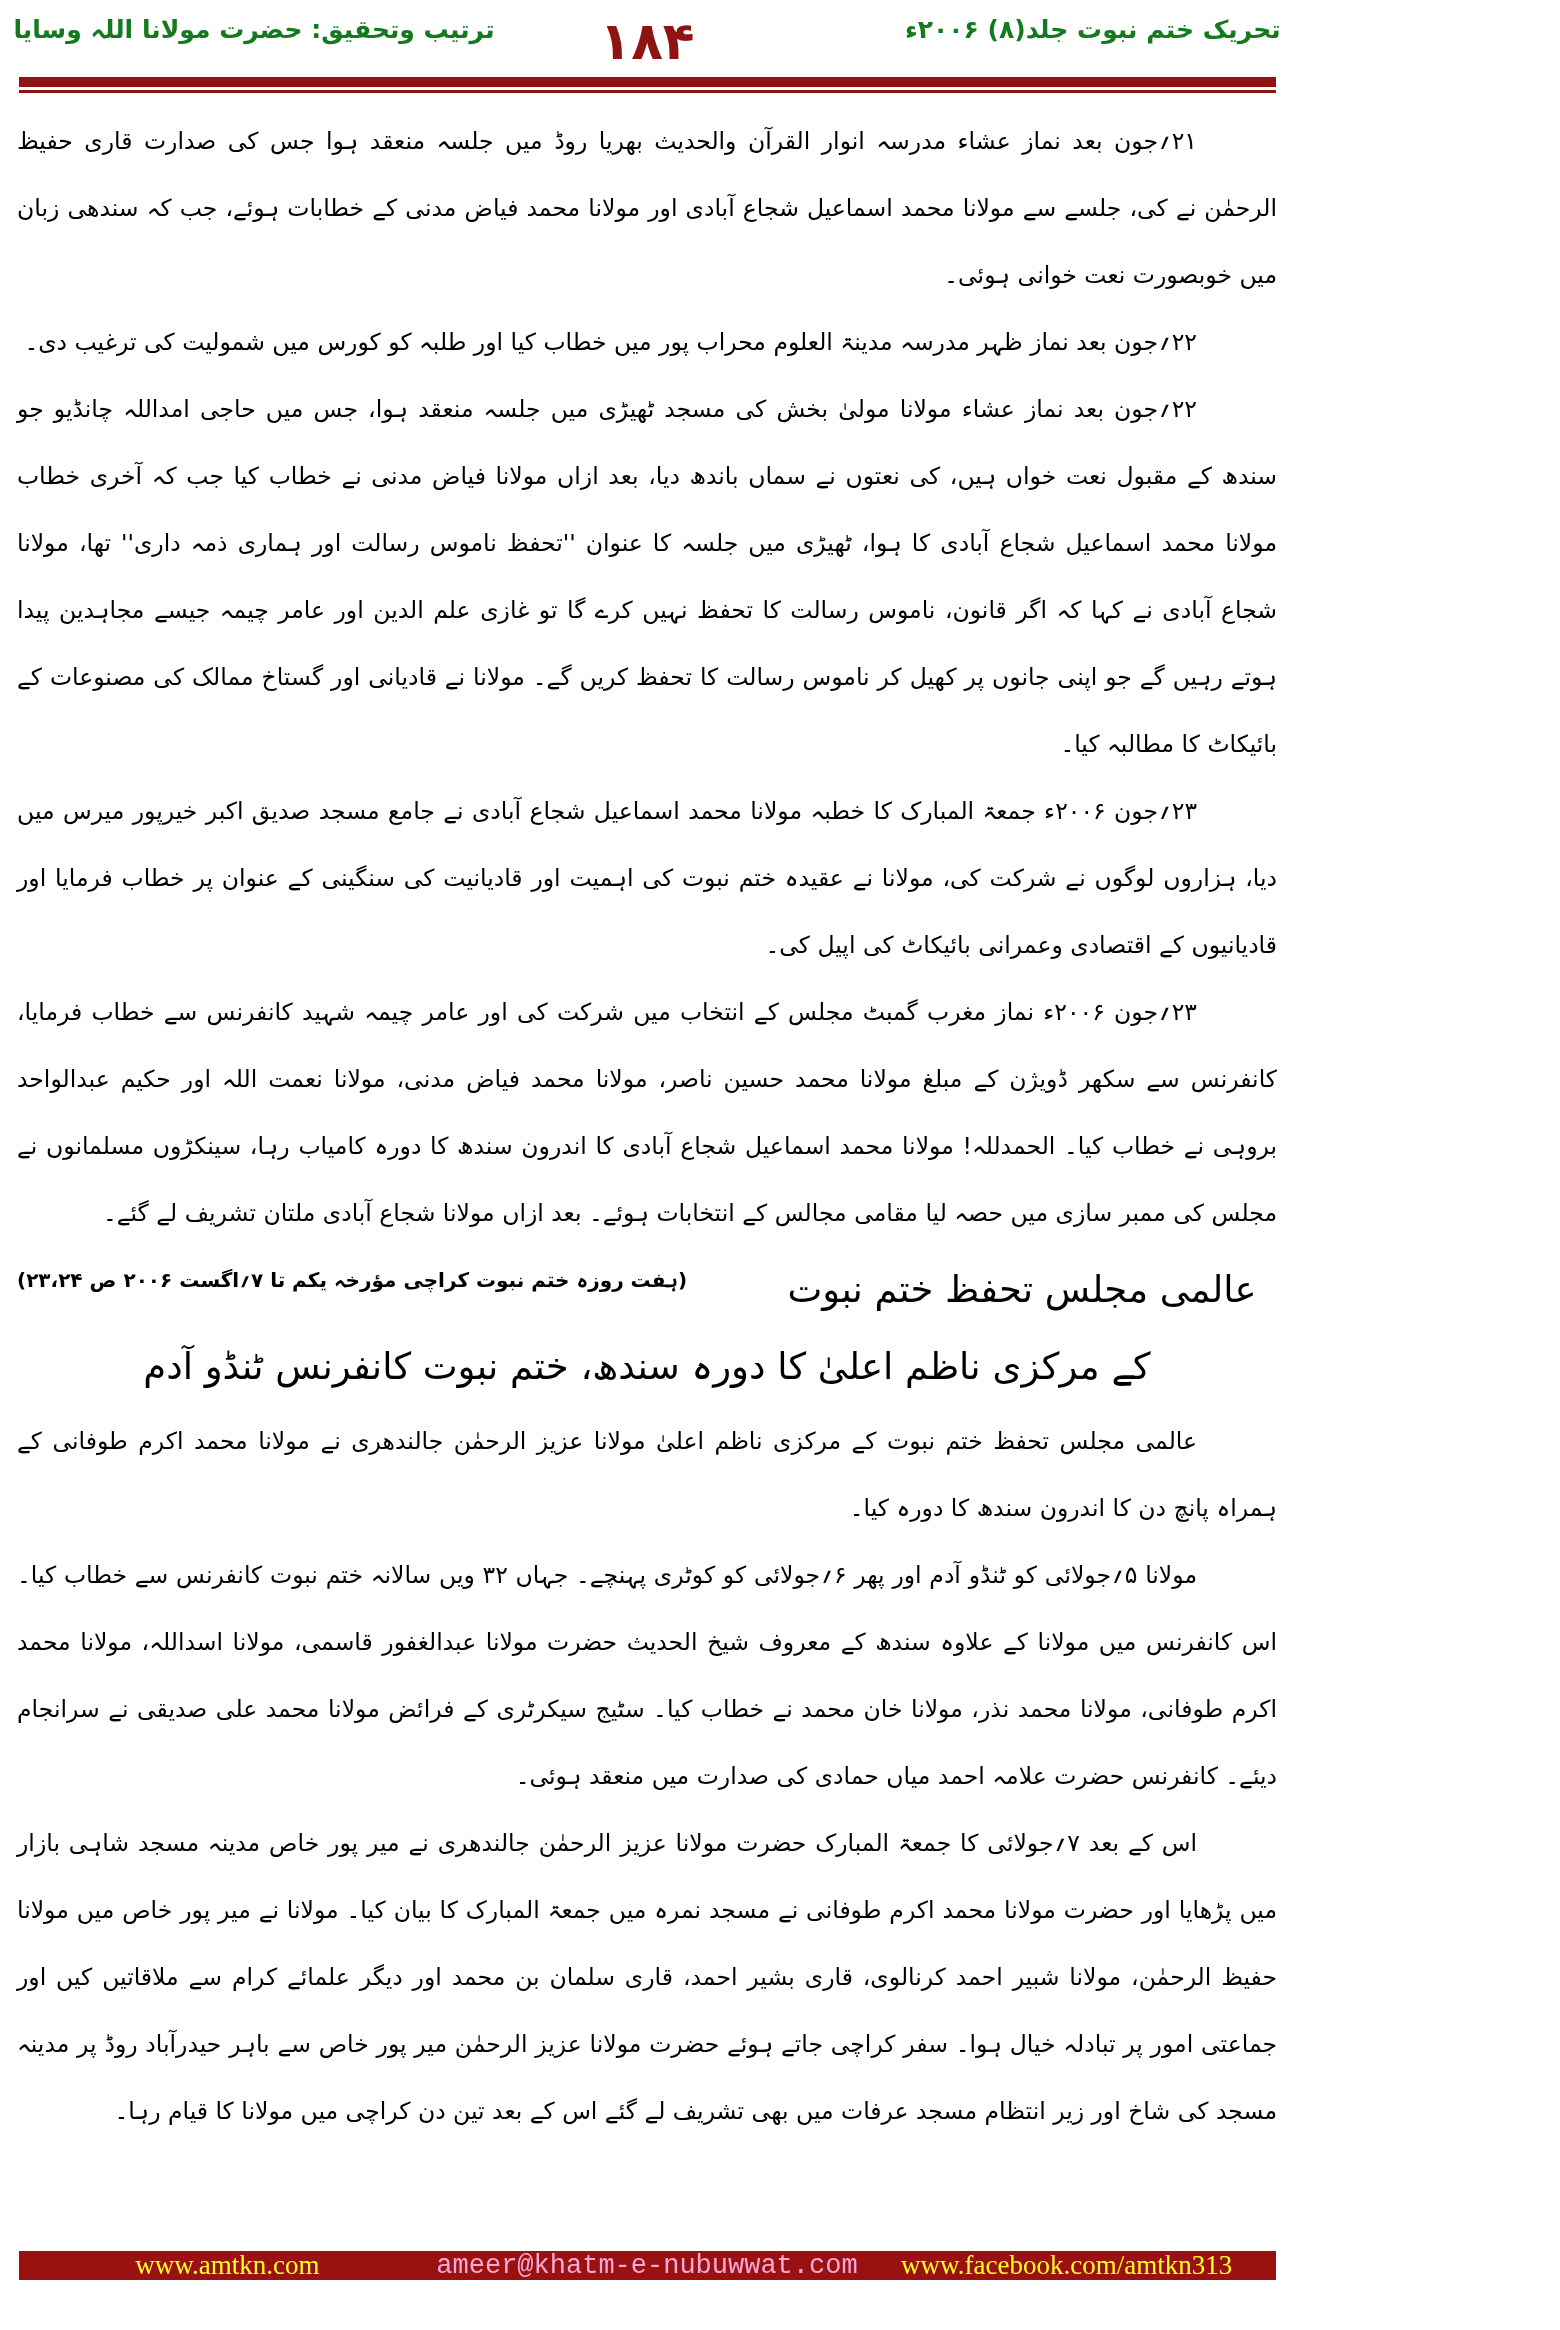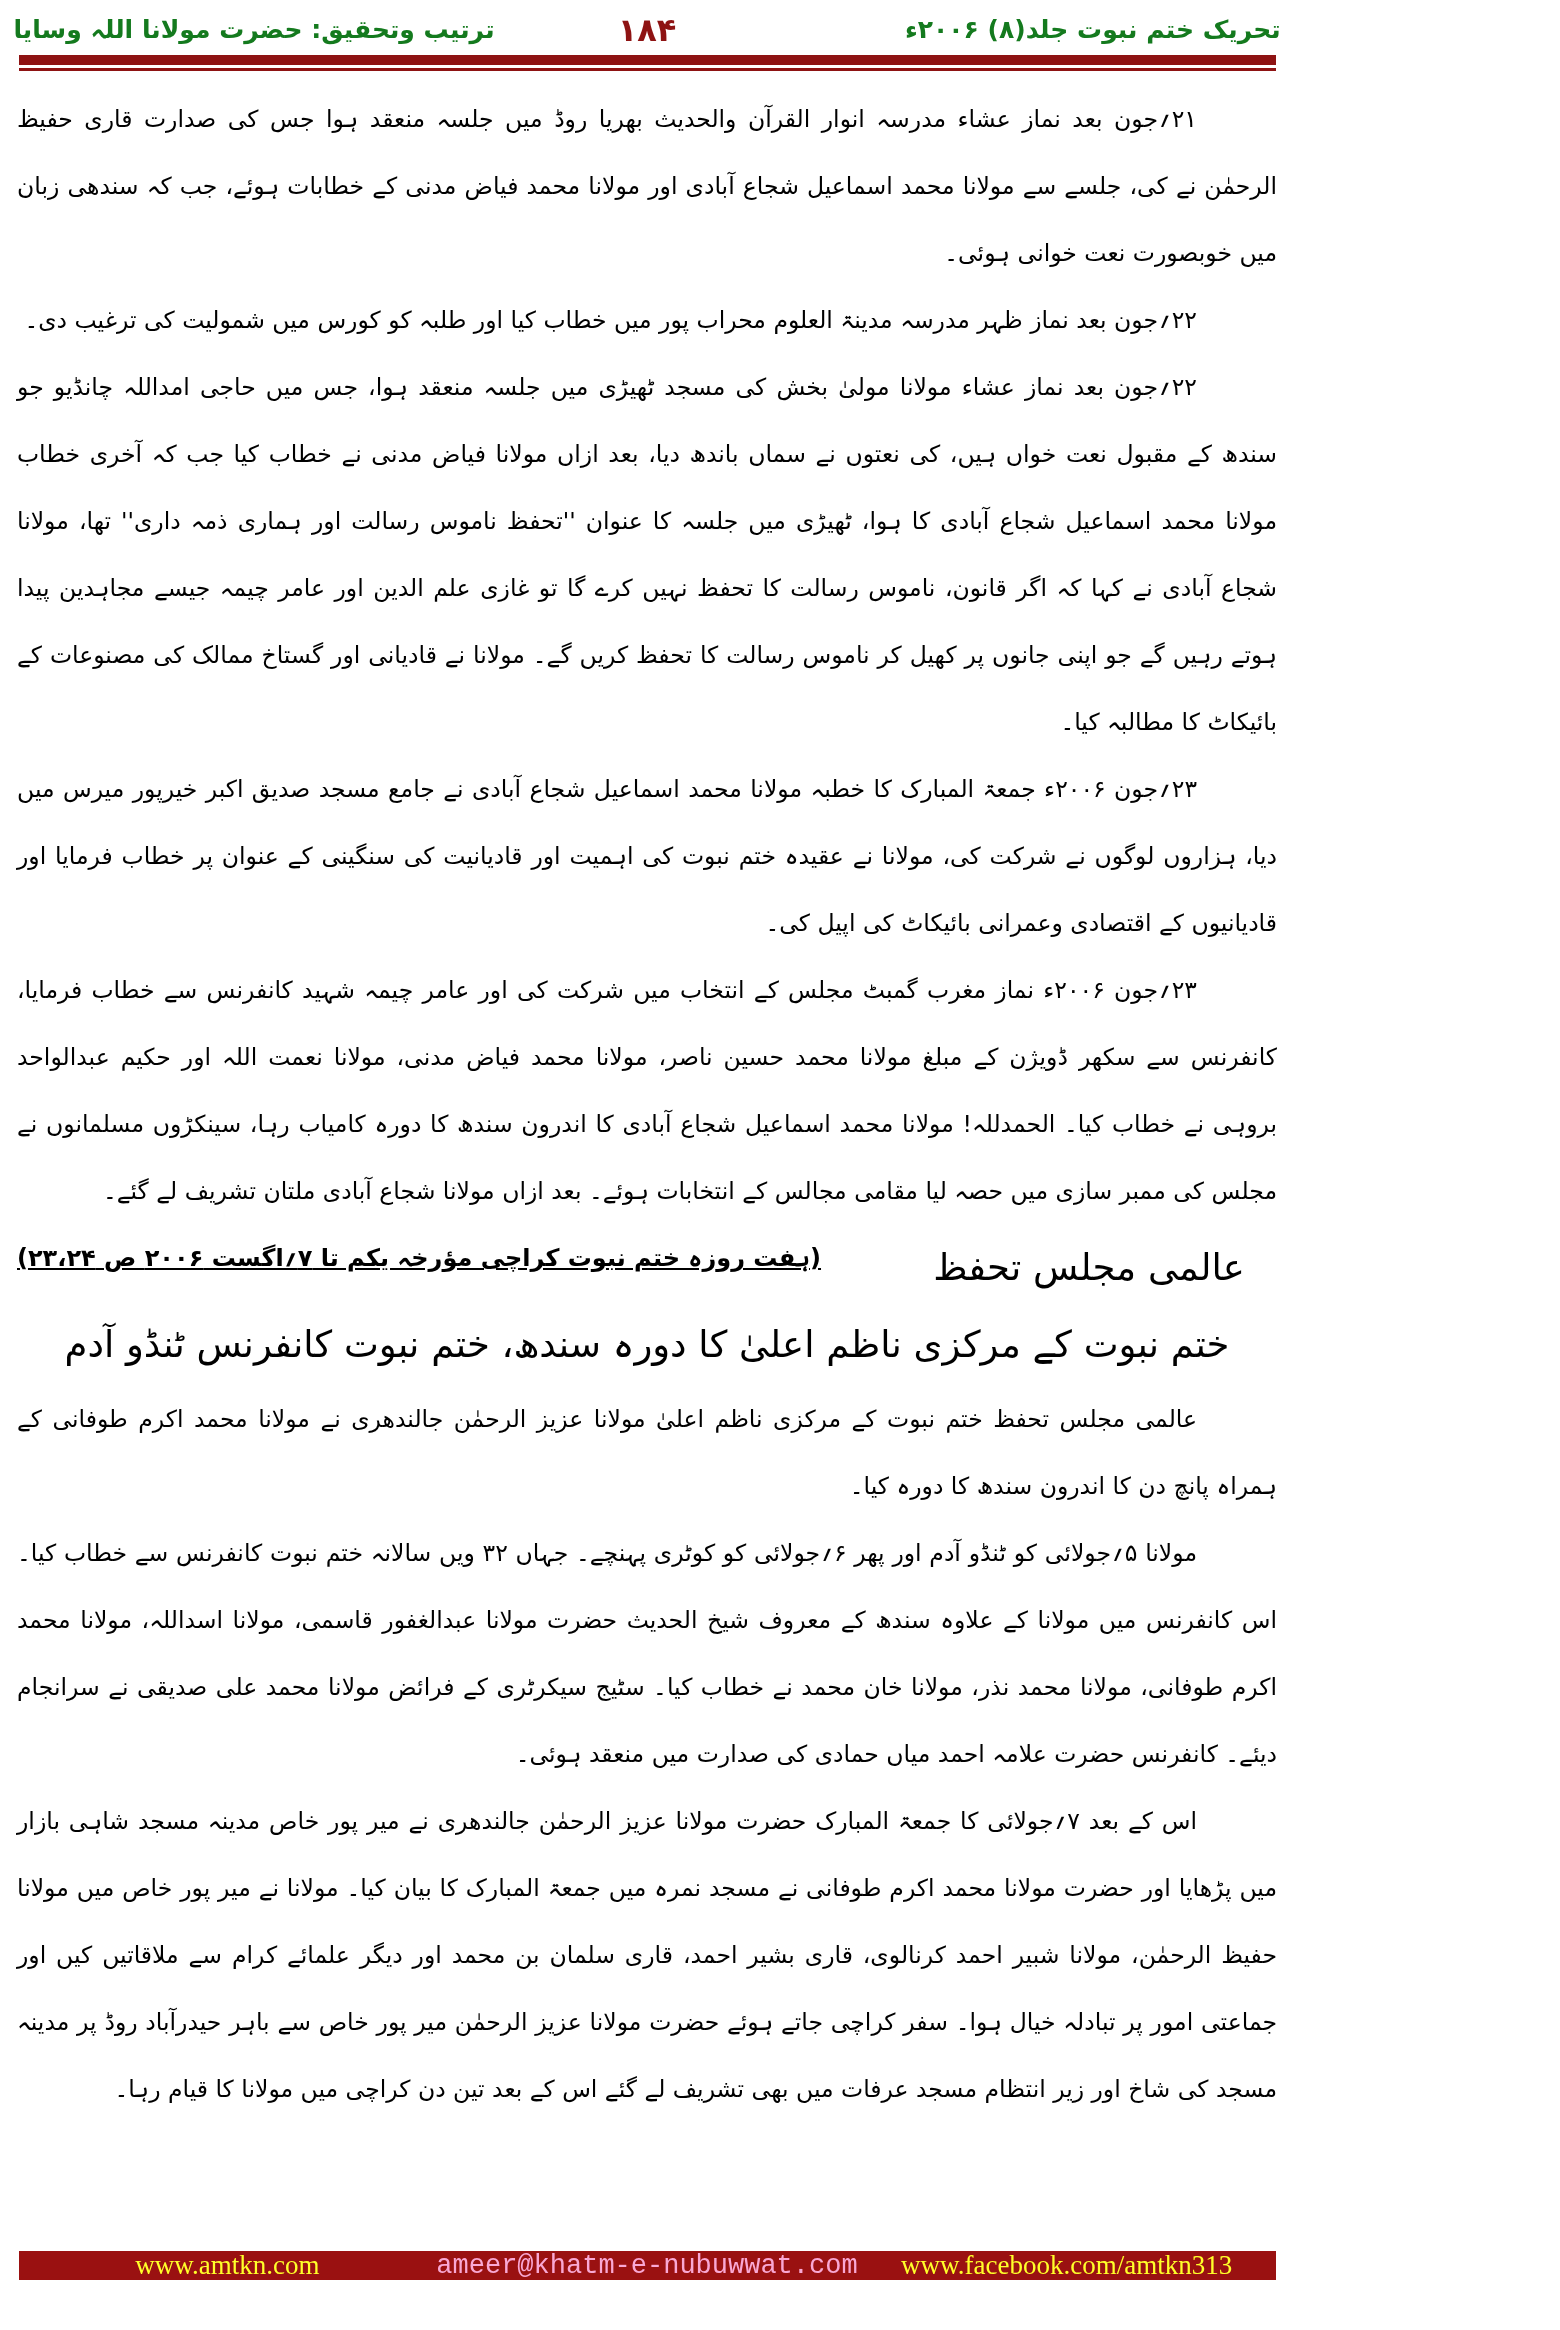--- a/index.html
+++ b/index.html
@@ -25,21 +25,21 @@
     color: #147a1e;
     font-size: 25px;
     font-weight: bold;
     line-height: 1.4;
     width: 521px;
   }
   .hdr .h-left  { text-align: left; }
   .hdr .h-right { text-align: right; }
   .hdr .h-page {
     color: #8e1313;
-    font-size: 32px;
+    font-size: 52px;
     font-weight: bold;
     line-height: 1.1;
     text-align: center;
     flex: 1;
     padding-top: 1.7px;
   }
   
   .rule-wrap { margin: 6.7px 18.5px 0 18.5px; }
   .rule-thick { height: 9.2px; background: #8e1313; }
   .rule-gap   { height: 3.4px;  background: #ffffff; }
@@ -49,24 +49,23 @@
     direction: rtl;
     padding: 15px 17px 0 17px;
     color: #000000;
     font-size: 23.5px;
     line-height: 67px;
     text-align: justify;
   }
   .para { text-indent: 80px; }
   .citation {
     float: left;
-    font-size: 24px;
+    font-size: 20px;
     font-weight: bold;
     line-height: 67px;
-    text-decoration: underline;
   }
   .section-heading {
     text-indent: 0;
     text-align: center;
     font-size: 37px;
     font-weight: normal;
     line-height: 77px;
     margin: 3.4px 0;
   }
   

